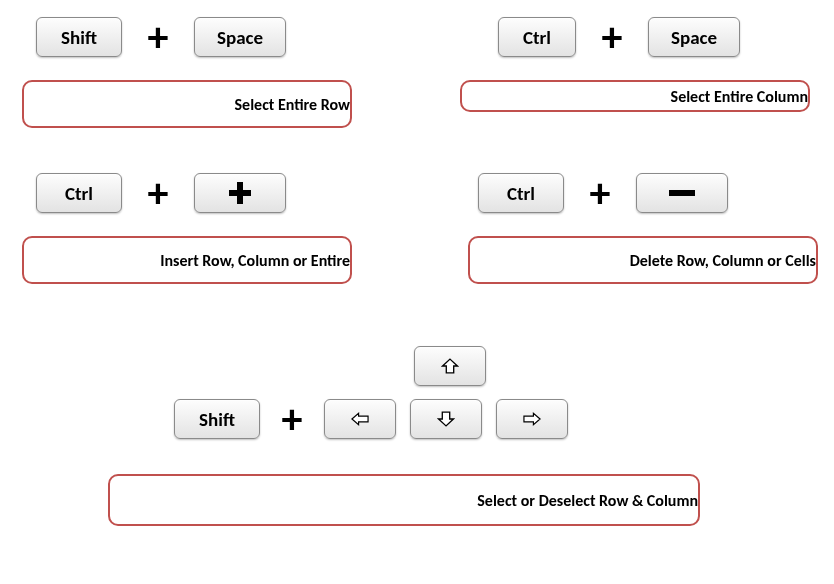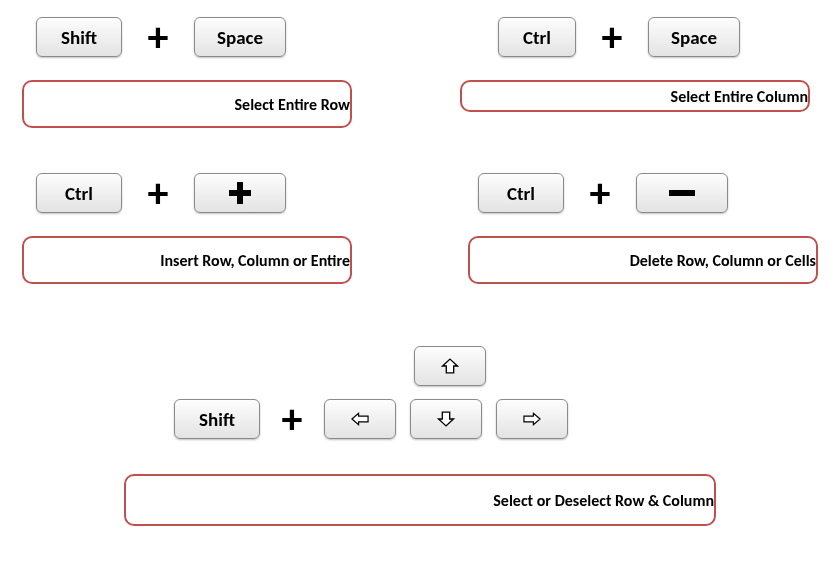--- a/index.html
+++ b/index.html
@@ -123,15 +123,15 @@
       <path d="M17 28 L3 15 L10 15 L10 2 L24 2 L24 15 L31 15 Z" fill="#fff" stroke="#000" stroke-width="2.5"></path>
     </svg>
   </div>
   <div class="key" style="width:72px;">
     <svg width="38" height="28" viewBox="0 0 38 28">
       <path d="M36 14 L22 2 L22 8 L2 8 L2 20 L22 20 L22 26 Z" fill="#fff" stroke="#000" stroke-width="2.5"></path>
     </svg>
   </div>
 </div>
 
-<div class="label" style="position:absolute; left:124px; top:474px; width:592px; height:52px;">
+<div class="label" style="position:absolute; left:108px; top:474px; width:592px; height:52px;">
   <span>Select or Deselect Row &amp; Column</span>
 </div>
 
 </body></html>

